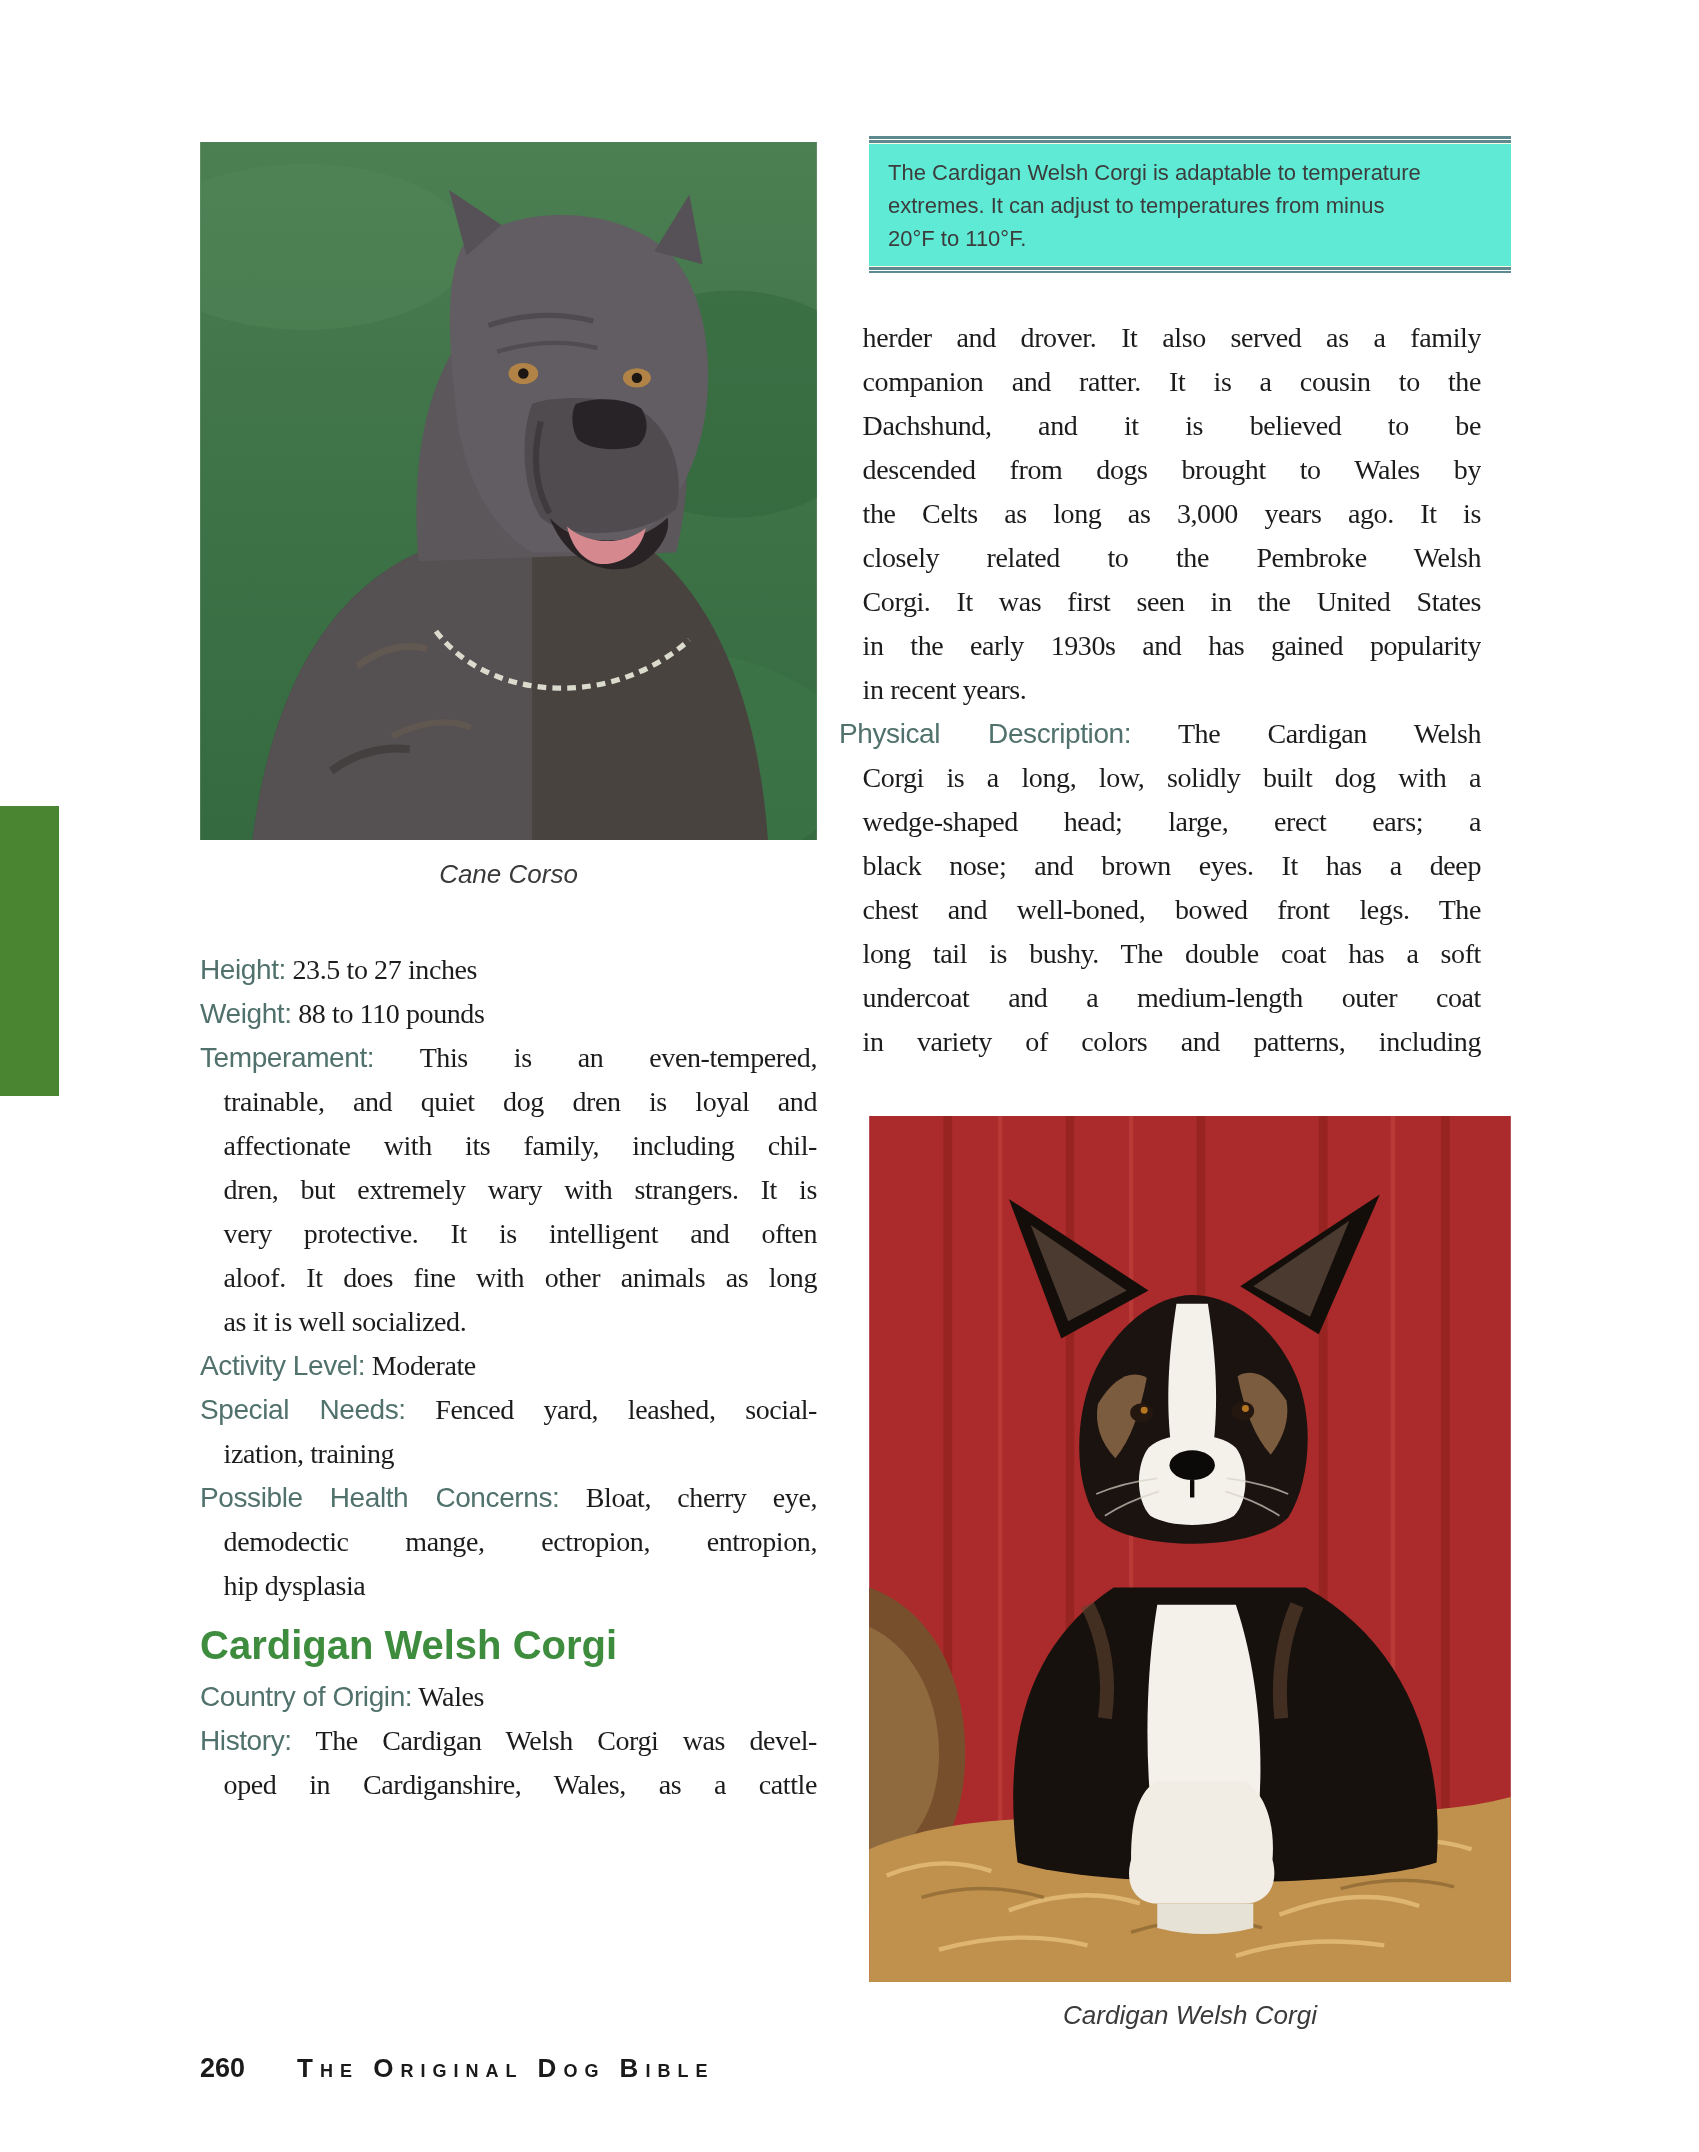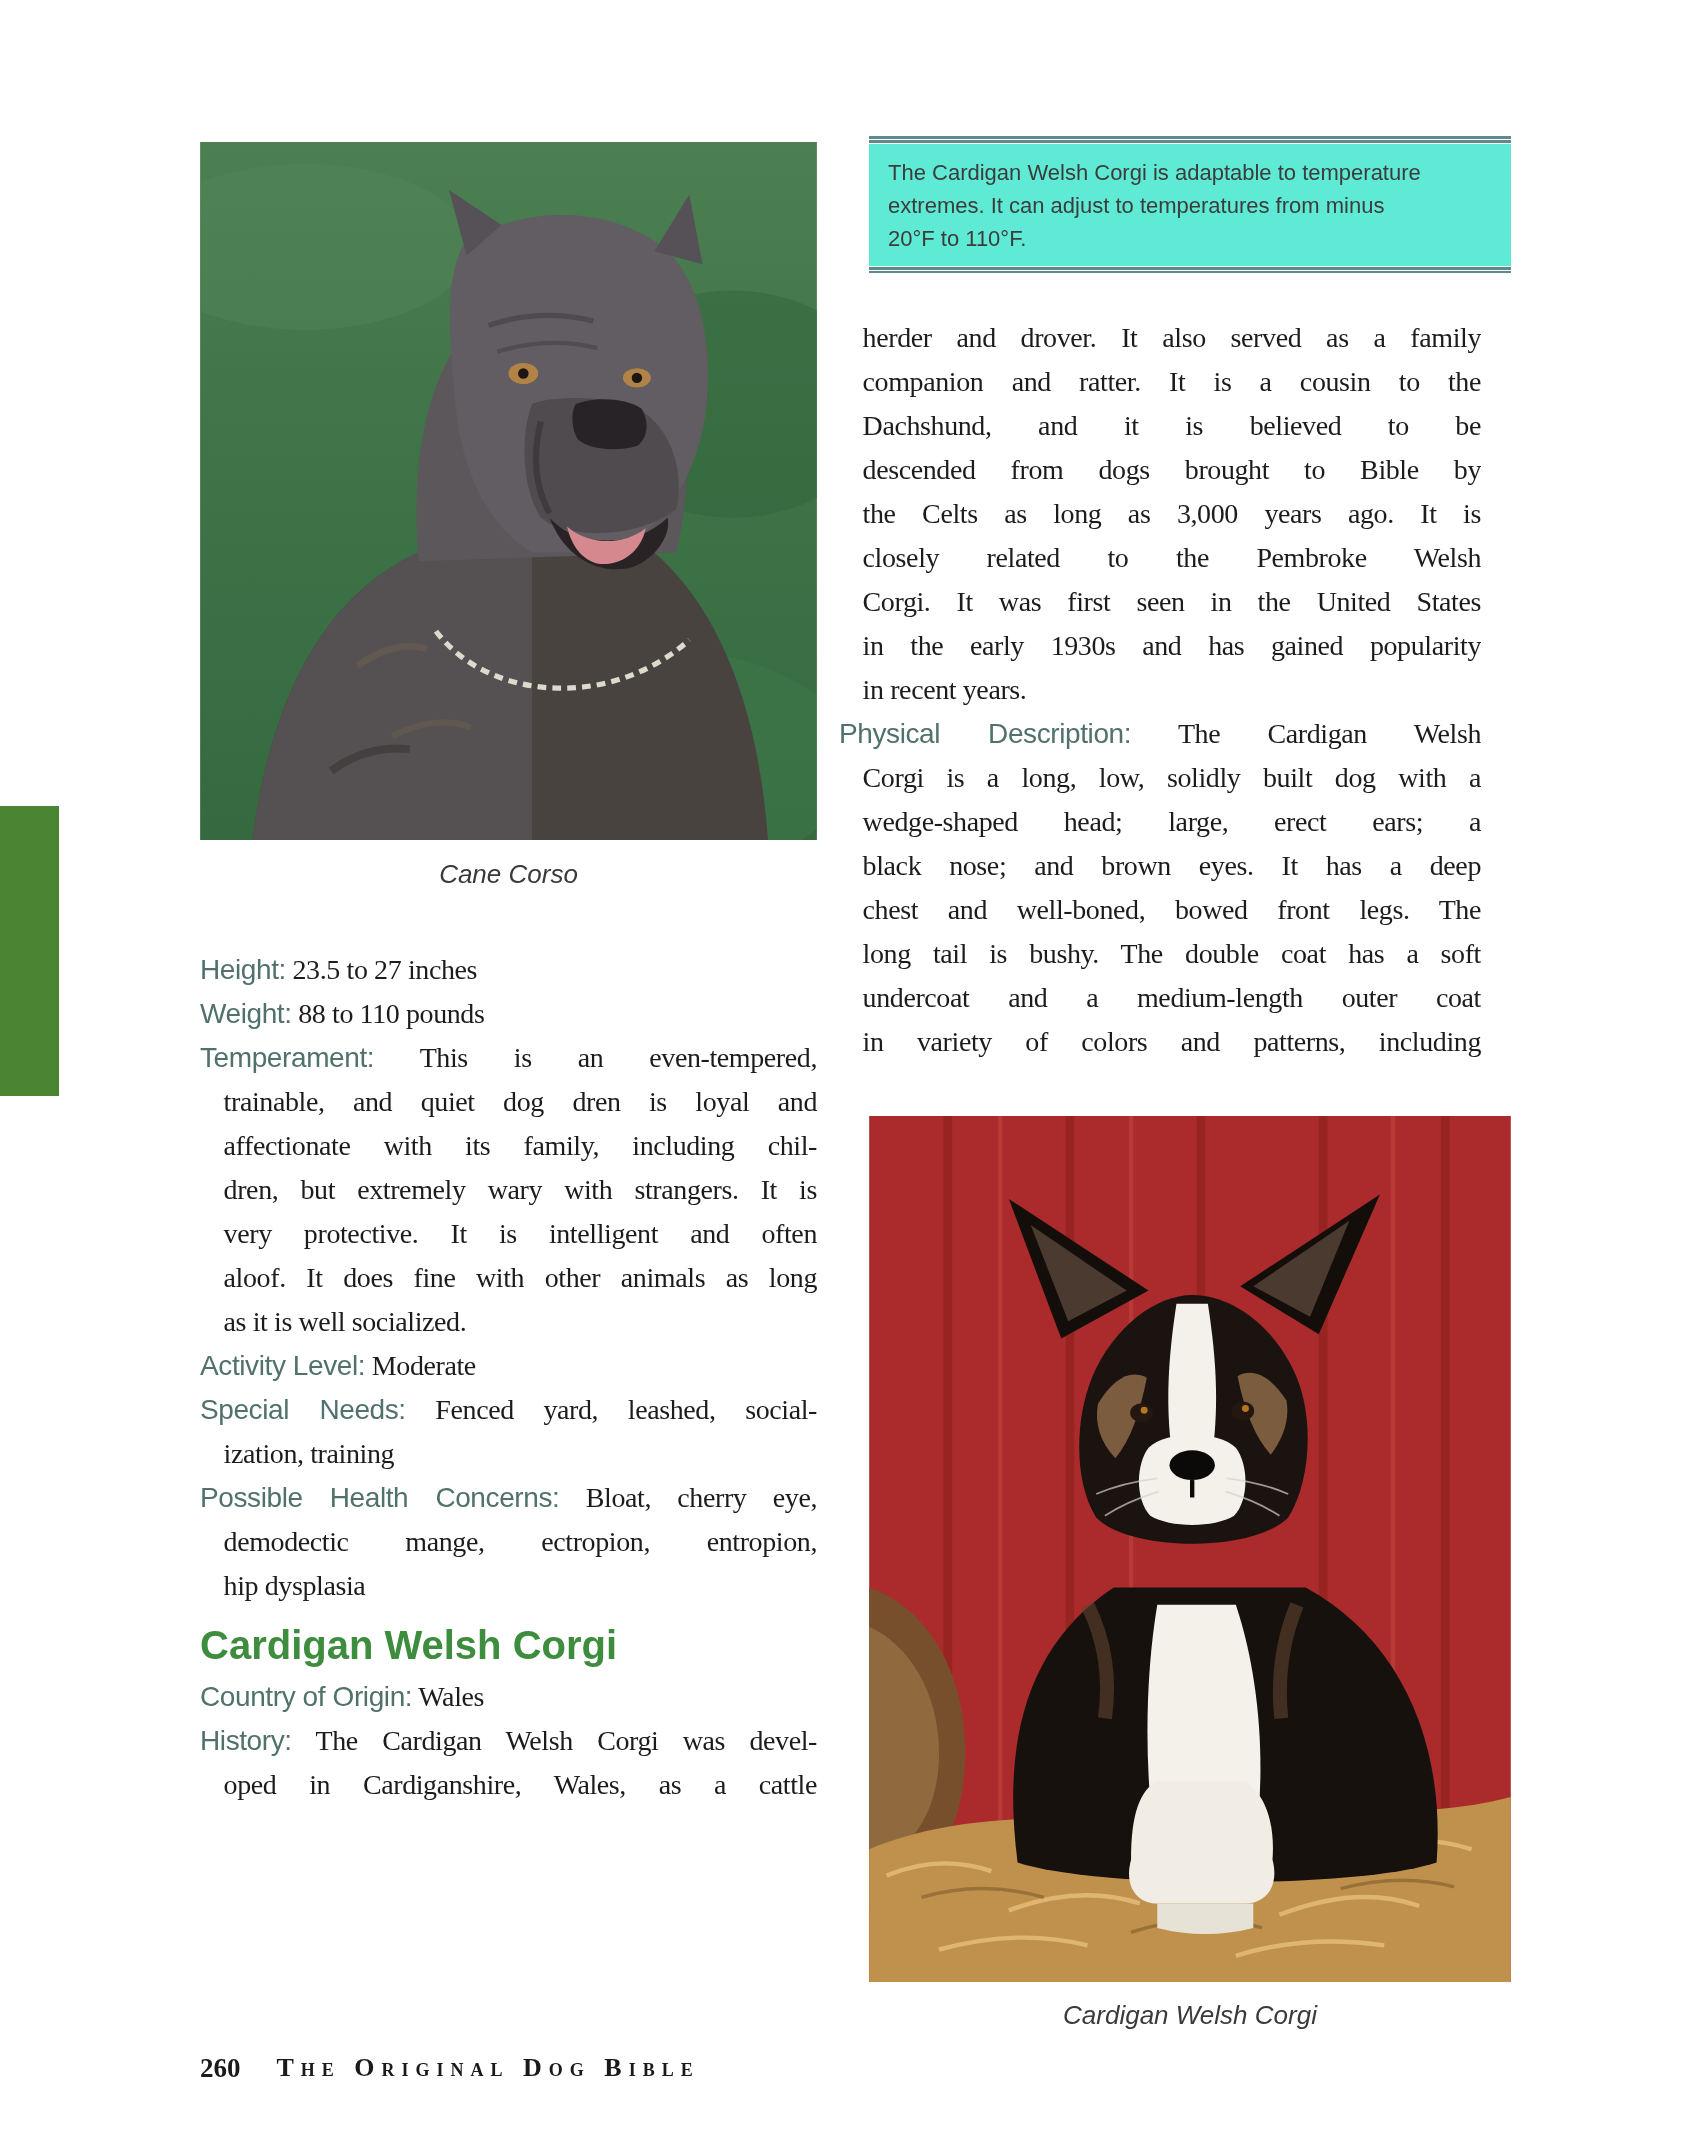--- a/index.html
+++ b/index.html
@@ -44,22 +44,22 @@
   .lbl{
     font-family:"Liberation Sans", sans-serif;color:#50716c;letter-spacing:-0.4px;
   }
   .breed-heading{
     font-family:"Liberation Sans", sans-serif;font-weight:bold;font-size:40px;
     color:#3e8c3d;line-height:51px;margin:12.2px 0 3.5px 0;letter-spacing:0;
     text-align:left;text-align-last:left;
   }
 
   
-  .footer{left:200px;top:2053px;width:873px;display:flex;align-items:flex-start;gap:36px;
-    font-family:Liberation Serif, serif;font-weight:bold;color:#1a1a1a;}
+  .footer{left:200px;top:2053px;width:873px;display:flex;align-items:flex-start;gap:52px;
+    font-family:Liberation Sans, sans-serif;font-weight:bold;color:#1a1a1a;}
   .page-num{font-size:27px;}
   .book-title{font-size:26px;font-variant:small-caps;letter-spacing:7px;}
 </style>
 </head>
 <body>
 
 <div class="abs chapter-tab"></div>
 
 <svg class="abs photo photo-cane" viewBox="0 0 706 799" xmlns="http://www.w3.org/2000/svg">
   <defs>
@@ -105,21 +105,21 @@
       <div class="callout-line">20°F to 110°F.</div>
     </div>
   <div class="crule bottom"></div>
 </div>
 
 <div class="abs textcol col-right">
     <div>
       <div class="line cont">herder and drover. It also served as a family</div>
       <div class="line cont">companion and ratter. It is a cousin to the</div>
       <div class="line cont">Dachshund, and it is believed to be</div>
-      <div class="line cont">descended from dogs brought to Bible by</div>
+      <div class="line cont">descended from dogs brought to Wales by</div>
       <div class="line cont">the Celts as long as 3,000 years ago. It is</div>
       <div class="line cont">closely related to the Pembroke Welsh</div>
       <div class="line cont">Corgi. It was first seen in the United States</div>
       <div class="line cont">in the early 1930s and has gained popularity</div>
       <div class="line cont endline">in recent years.</div>
     </div>
     <div>
       <div class="line"><span class="lbl">Physical Description:</span> The Cardigan Welsh</div>
       <div class="line cont">Corgi is a long, low, solidly built dog with a</div>
       <div class="line cont">wedge-shaped head; large, erect ears; a</div>

